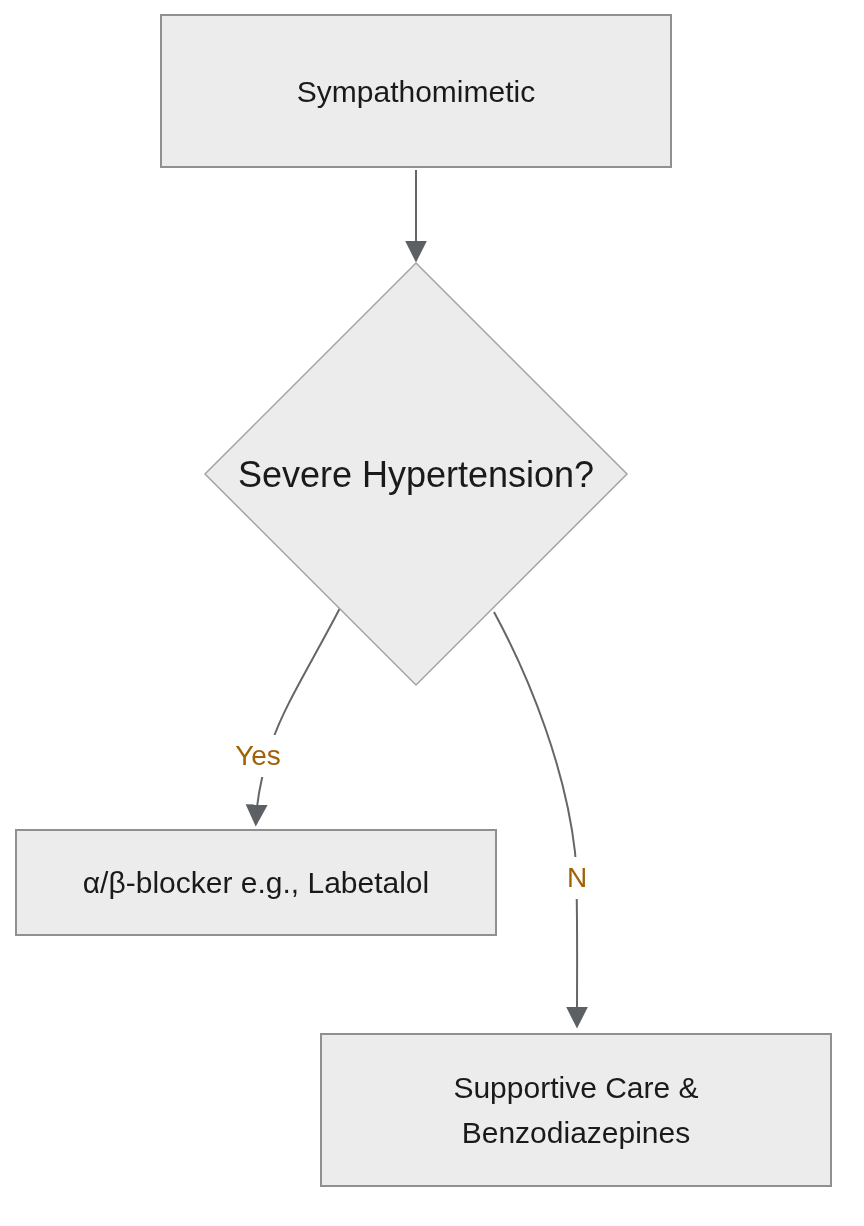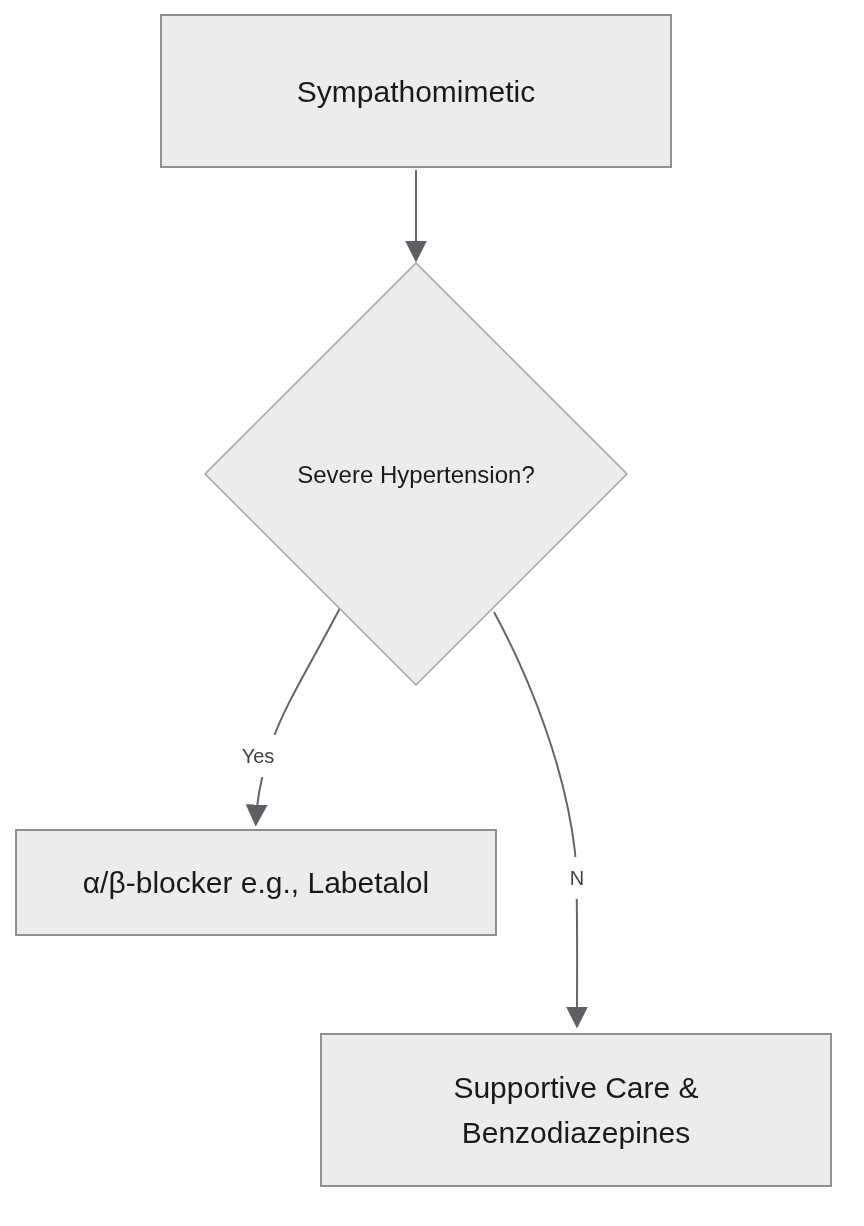--- a/index.html
+++ b/index.html
@@ -40,32 +40,32 @@
   }
   .node-start    { left: 160px; top: 14px;   width: 512px; height: 154px; }
   .node-yes-out  { left: 15px;  top: 829px;  width: 482px; height: 107px; }
   .node-no-out   { left: 320px; top: 1033px; width: 512px; height: 154px; }
   .diamond-label {
     position: absolute;
     left: 216px;
     top: 452px;
     width: 400px;
     text-align: center;
-    font-size: 24px;
+    font-size: 36px;
     line-height: 45px;
     color: #1a1a1a;
   }
   .edge-label {
     position: absolute;
     transform: translate(-50%, -50%);
     background: #ffffff;
     padding: 0 5px;
-    font-size: 20px;
+    font-size: 28px;
     line-height: 42px;
-    color: #404040;
+    color: #a16207;
     white-space: nowrap;
   }
   .edge-label-yes { left: 258px; top: 756px; }
   .edge-label-no  { left: 577px; top: 878px; }
 </style>
 </head>
 <body>
 
 <div class="canvas">
 

